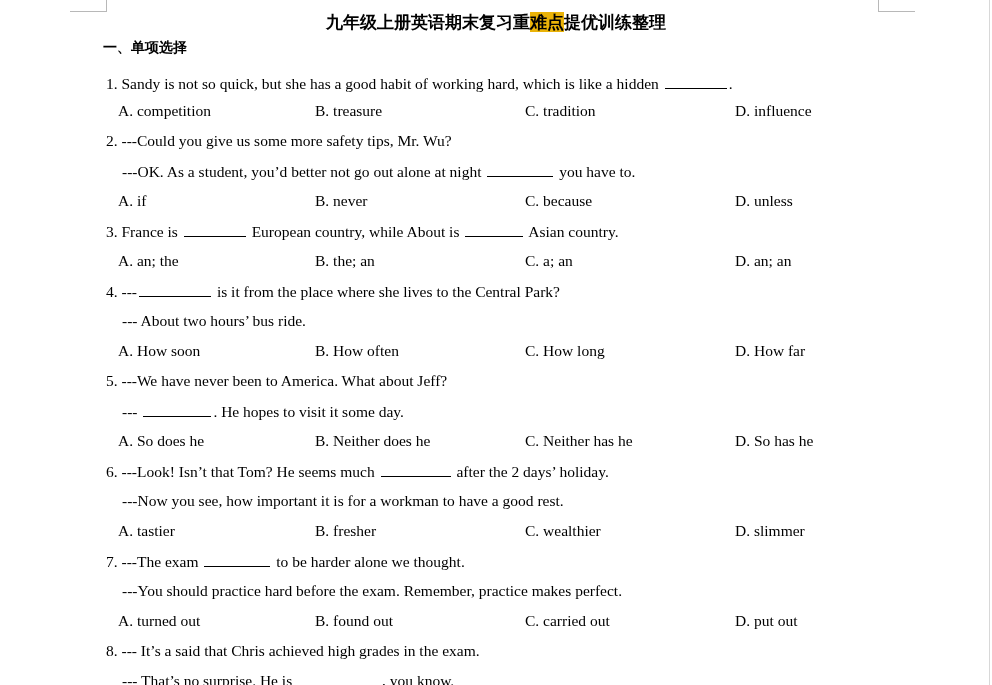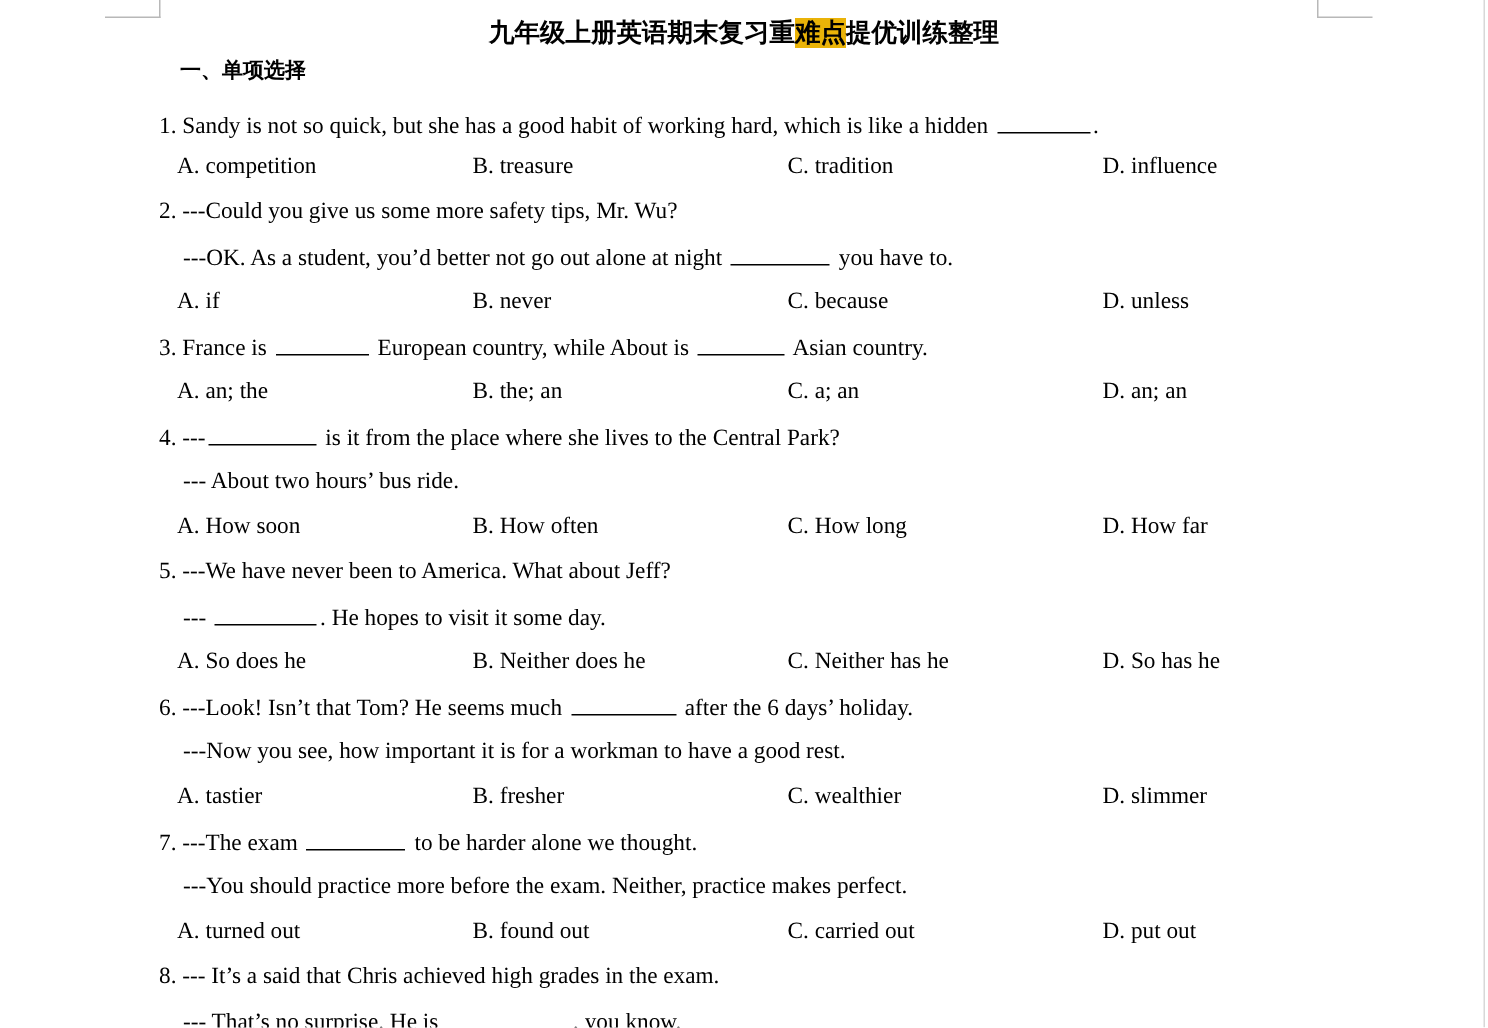--- a/index.html
+++ b/index.html
@@ -74,21 +74,21 @@
     line-height: 22px;
     letter-spacing: 0px;
     white-space: nowrap;
   }
   .doc-title .hl {
     background: #eab308;
   }
 
   .section-heading {
     position: absolute;
-    left: 120px;
+    left: 103px;
     top: 38px;
     font-family: Liberation Mono, monospace;
     font-weight: bold;
     font-size: 14px;
     line-height: 20px;
     white-space: nowrap;
   }
 
   .question-block {
     position: absolute;
@@ -197,32 +197,32 @@
           <div class="q-line stem" style="top: 371px;"><span>5. ---We have never been to America. What about Jeff?</span></div>
           <div class="q-line cont" style="top: 401px;"><span>--- </span><span class="blank" style="width: 68px;"></span><span>. He hopes to visit it some day.</span></div>
           <div class="options-row" style="top: 431px;">
             <div class="opt a">A. So does he</div>
             <div class="opt b">B. Neither does he</div>
             <div class="opt c">C. Neither has he</div>
             <div class="opt d">D. So has he</div>
           </div>
         </div>
         <div class="question-block">
-          <div class="q-line stem" style="top: 461px;"><span>6. ---Look! Isn’t that Tom? He seems much </span><span class="blank" style="width: 70px;"></span><span> after the 6 days’ holiday.</span></div>
+          <div class="q-line stem" style="top: 461px;"><span>6. ---Look! Isn’t that Tom? He seems much </span><span class="blank" style="width: 70px;"></span><span> after the 2 days’ holiday.</span></div>
           <div class="q-line cont" style="top: 491px;"><span>---Now you see, how important it is for a workman to have a good rest.</span></div>
           <div class="options-row" style="top: 521px;">
             <div class="opt a">A. tastier</div>
             <div class="opt b">B. fresher</div>
             <div class="opt c">C. wealthier</div>
             <div class="opt d">D. slimmer</div>
           </div>
         </div>
         <div class="question-block">
           <div class="q-line stem" style="top: 551px;"><span>7. ---The exam </span><span class="blank" style="width: 66px;"></span><span> to be harder alone we thought.</span></div>
-          <div class="q-line cont" style="top: 581px;"><span>---You should practice more before the exam.  Neither, practice makes perfect.</span></div>
+          <div class="q-line cont" style="top: 581px;"><span>---You should practice hard before the exam.  Remember, practice makes perfect.</span></div>
           <div class="options-row" style="top: 611px;">
             <div class="opt a">A. turned out</div>
             <div class="opt b">B. found out</div>
             <div class="opt c">C. carried out</div>
             <div class="opt d">D. put out</div>
           </div>
         </div>
         <div class="question-block">
           <div class="q-line stem" style="top: 641px;"><span>8. --- It’s a said that Chris achieved high grades in the exam.</span></div>
           <div class="q-line cont" style="top: 671px;"><span>--- That’s no surprise. He is </span><span class="blank invisible" style="width: 82px;"></span><span>, you know.</span></div>

